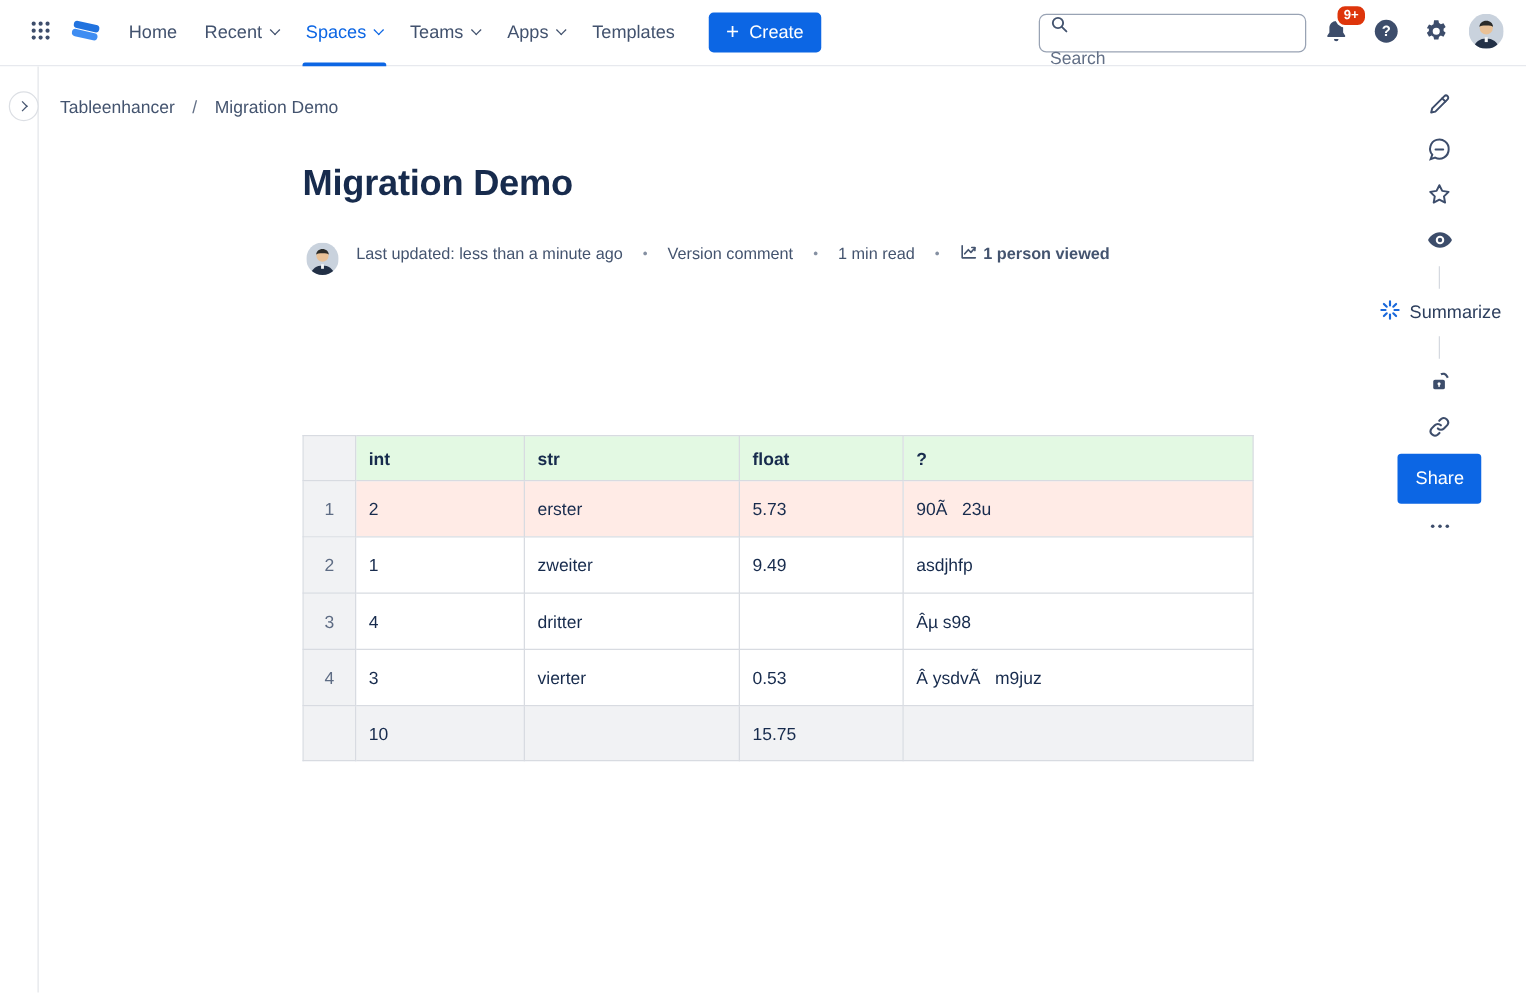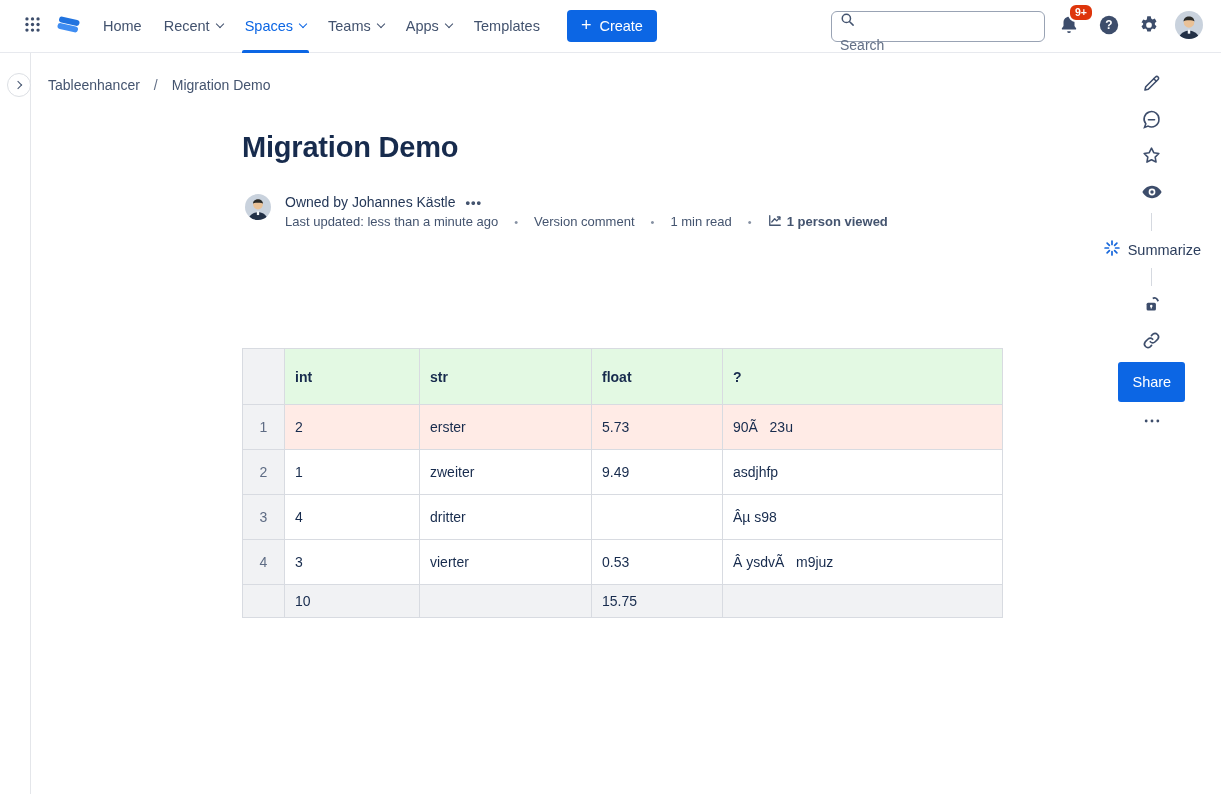--- a/index.html
+++ b/index.html
@@ -80,23 +80,23 @@
                 font-weight:bold; letter-spacing:1px; font-size:13px; padding:0 2px; }
   .by-row2 { display:flex; align-items:center; gap:16px; font-size:13px; color:#44546f; }
   .meta-sep { color:#8590a2; font-size:11px; }
   .meta-viewed { display:flex; align-items:center; gap:5px;font-weight:bold; }
 
   
   .tbl { position:absolute; left:242px; top:348px; border-collapse:collapse;
          table-layout:fixed; width:760px; font-size:14px; }
   .tbl td, .tbl th { border:1px solid #d8dbe1; padding:0 10px; vertical-align:middle;
                      text-align:left; white-space:pre-wrap; overflow:hidden; }
-  .tbl thead tr { height:56px; }
+  .tbl thead tr { height:36px; }
   .tbl tbody tr { height:45px; }
-  .tbl tfoot tr { height:33px;margin-top:12px; }
+  .tbl tfoot tr { height:44px;margin-top:12px; }
   .tbl th { background:#e3f9e3; font-weight:bold; color:#172b4d; }
   .tbl th.corner, .tbl td.num { background:#f1f2f4; color:#5e6c84;
                      text-align:center; padding:0 4px; }
   .tbl tr.hl td:not(.num) { background:#ffebe6; }
   .tbl tfoot td { background:#f1f2f4; }
 </style>
 </head>
 <body>
 
 <header class="navbar">
@@ -306,24 +306,20 @@
       <g clip-path="url(#c2)">
         <rect width="32" height="32" fill="#c9d2dd"></rect>
         <circle cx="16" cy="13" r="6" fill="#e9c197"></circle>
         <path d="M16 6.4c-3.4 0-6.2 2.3-6.2 5.6.8-1.8 11.6-1.8 12.4 0 0-3.3-2.8-5.6-6.2-5.6z" fill="#2b2b29"></path>
         <path d="M4 32c1.4-6.4 6.4-9.4 12-9.4S26.6 25.6 28 32z" fill="#223046"></path>
         <rect x="14.6" y="21.4" width="2.8" height="4.5" fill="#f4f6f8"></rect>
       </g>
     </svg>
   </span>
   <div class="by-lines">
-    <div class="by-row1">
-      <span>Owned by Johannes Kästle</span>
-      <button class="owner-more">•••</button>
-    </div>
     <div class="by-row2">
       <span>Last updated: less than a minute ago</span>
       <span class="meta-sep">•</span>
       <span>Version comment</span>
       <span class="meta-sep">•</span>
       <span>1 min read</span>
       <span class="meta-sep">•</span>
       <span class="meta-viewed">
         <span>
           <svg viewBox="0 0 16 16" width="14" height="14" fill="none" stroke="currentColor" stroke-width="1.5" stroke-linecap="round" stroke-linejoin="round">

